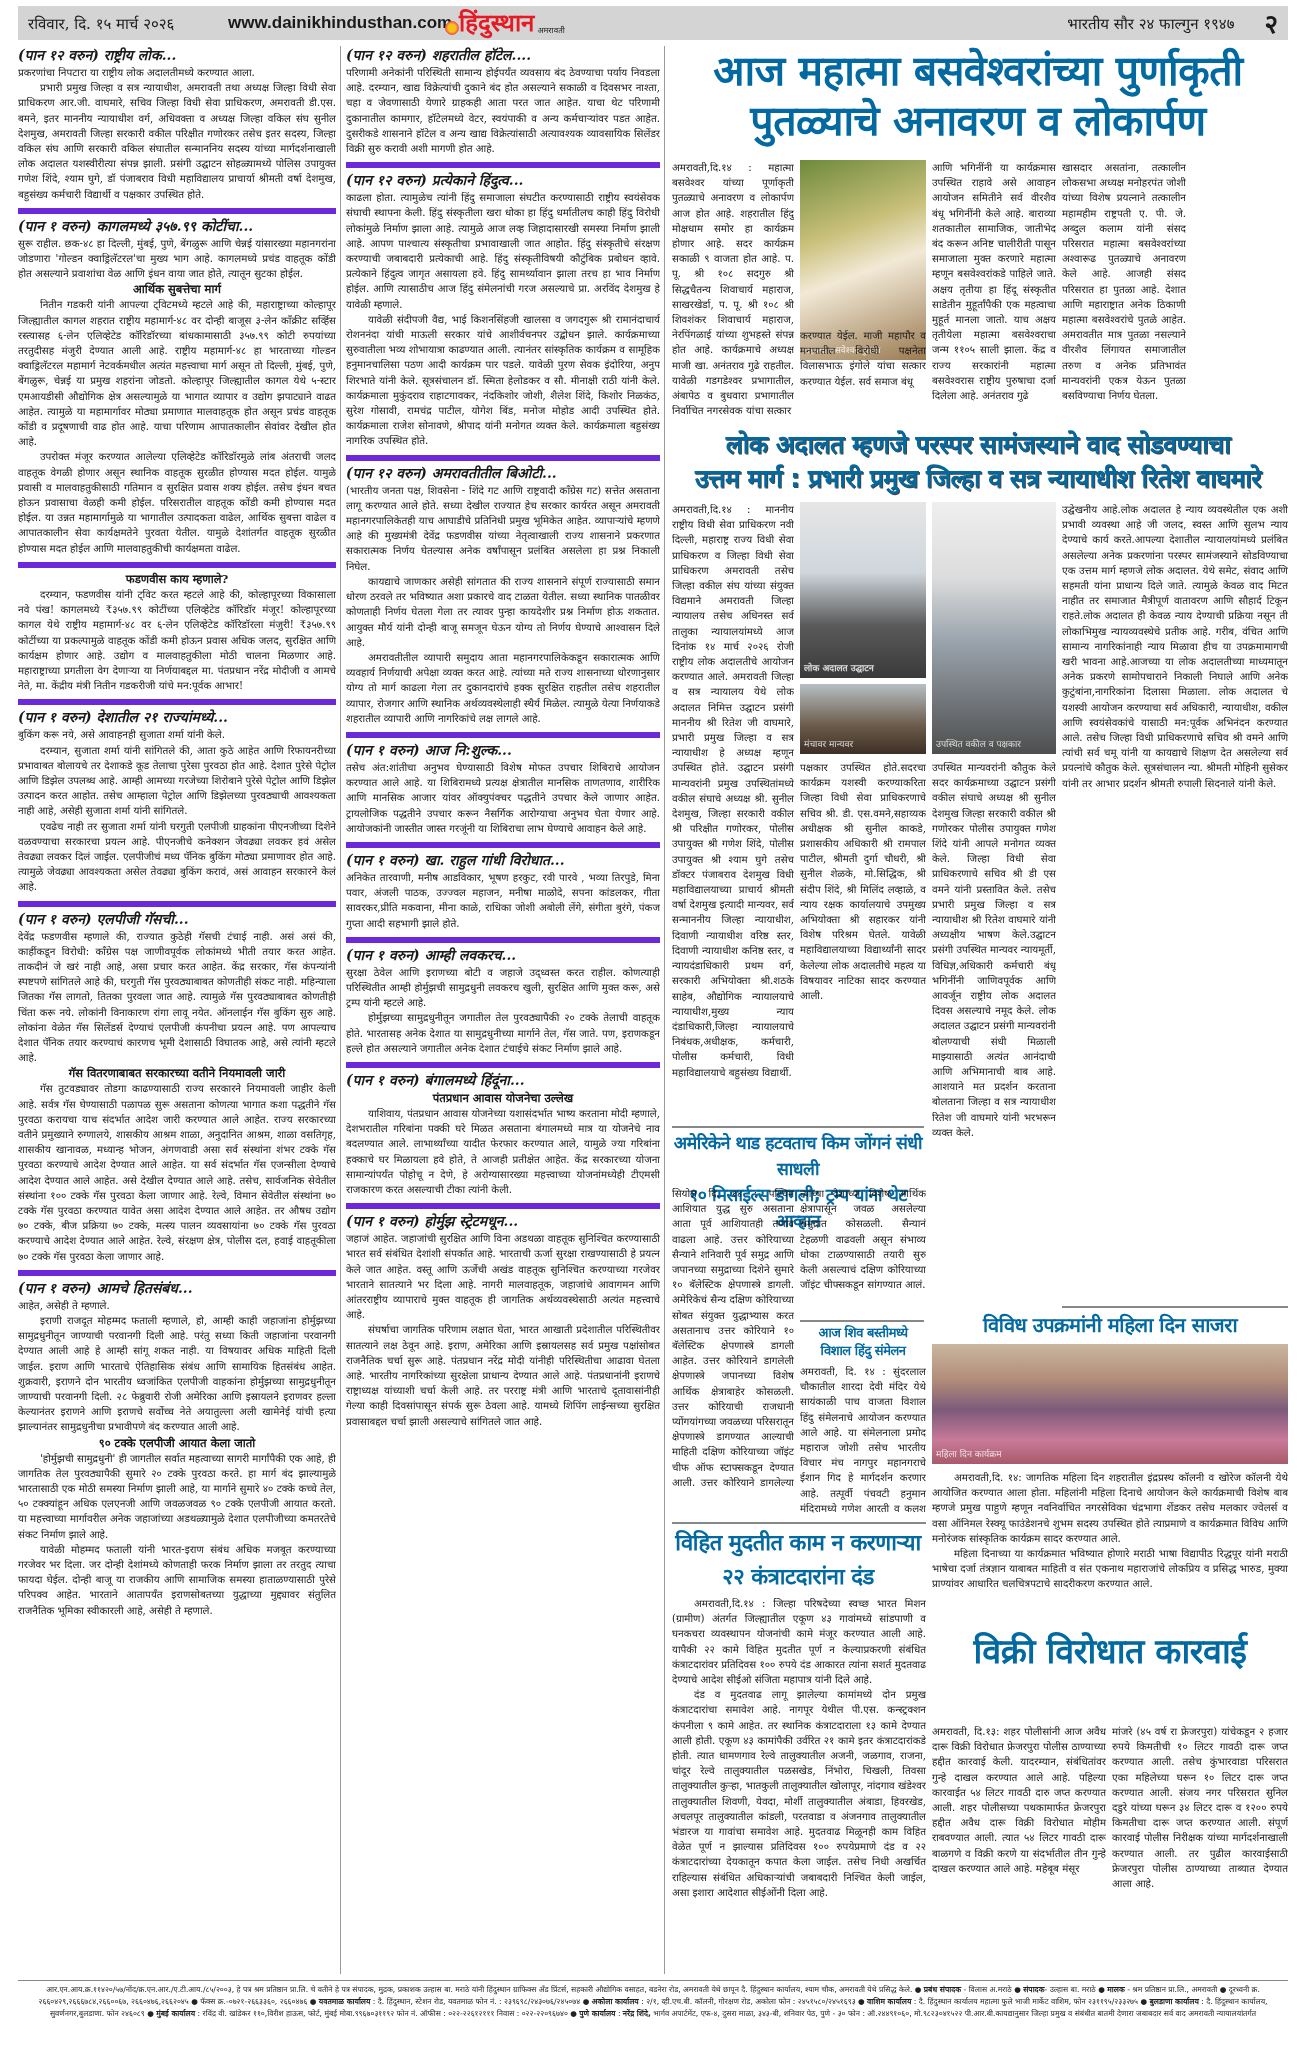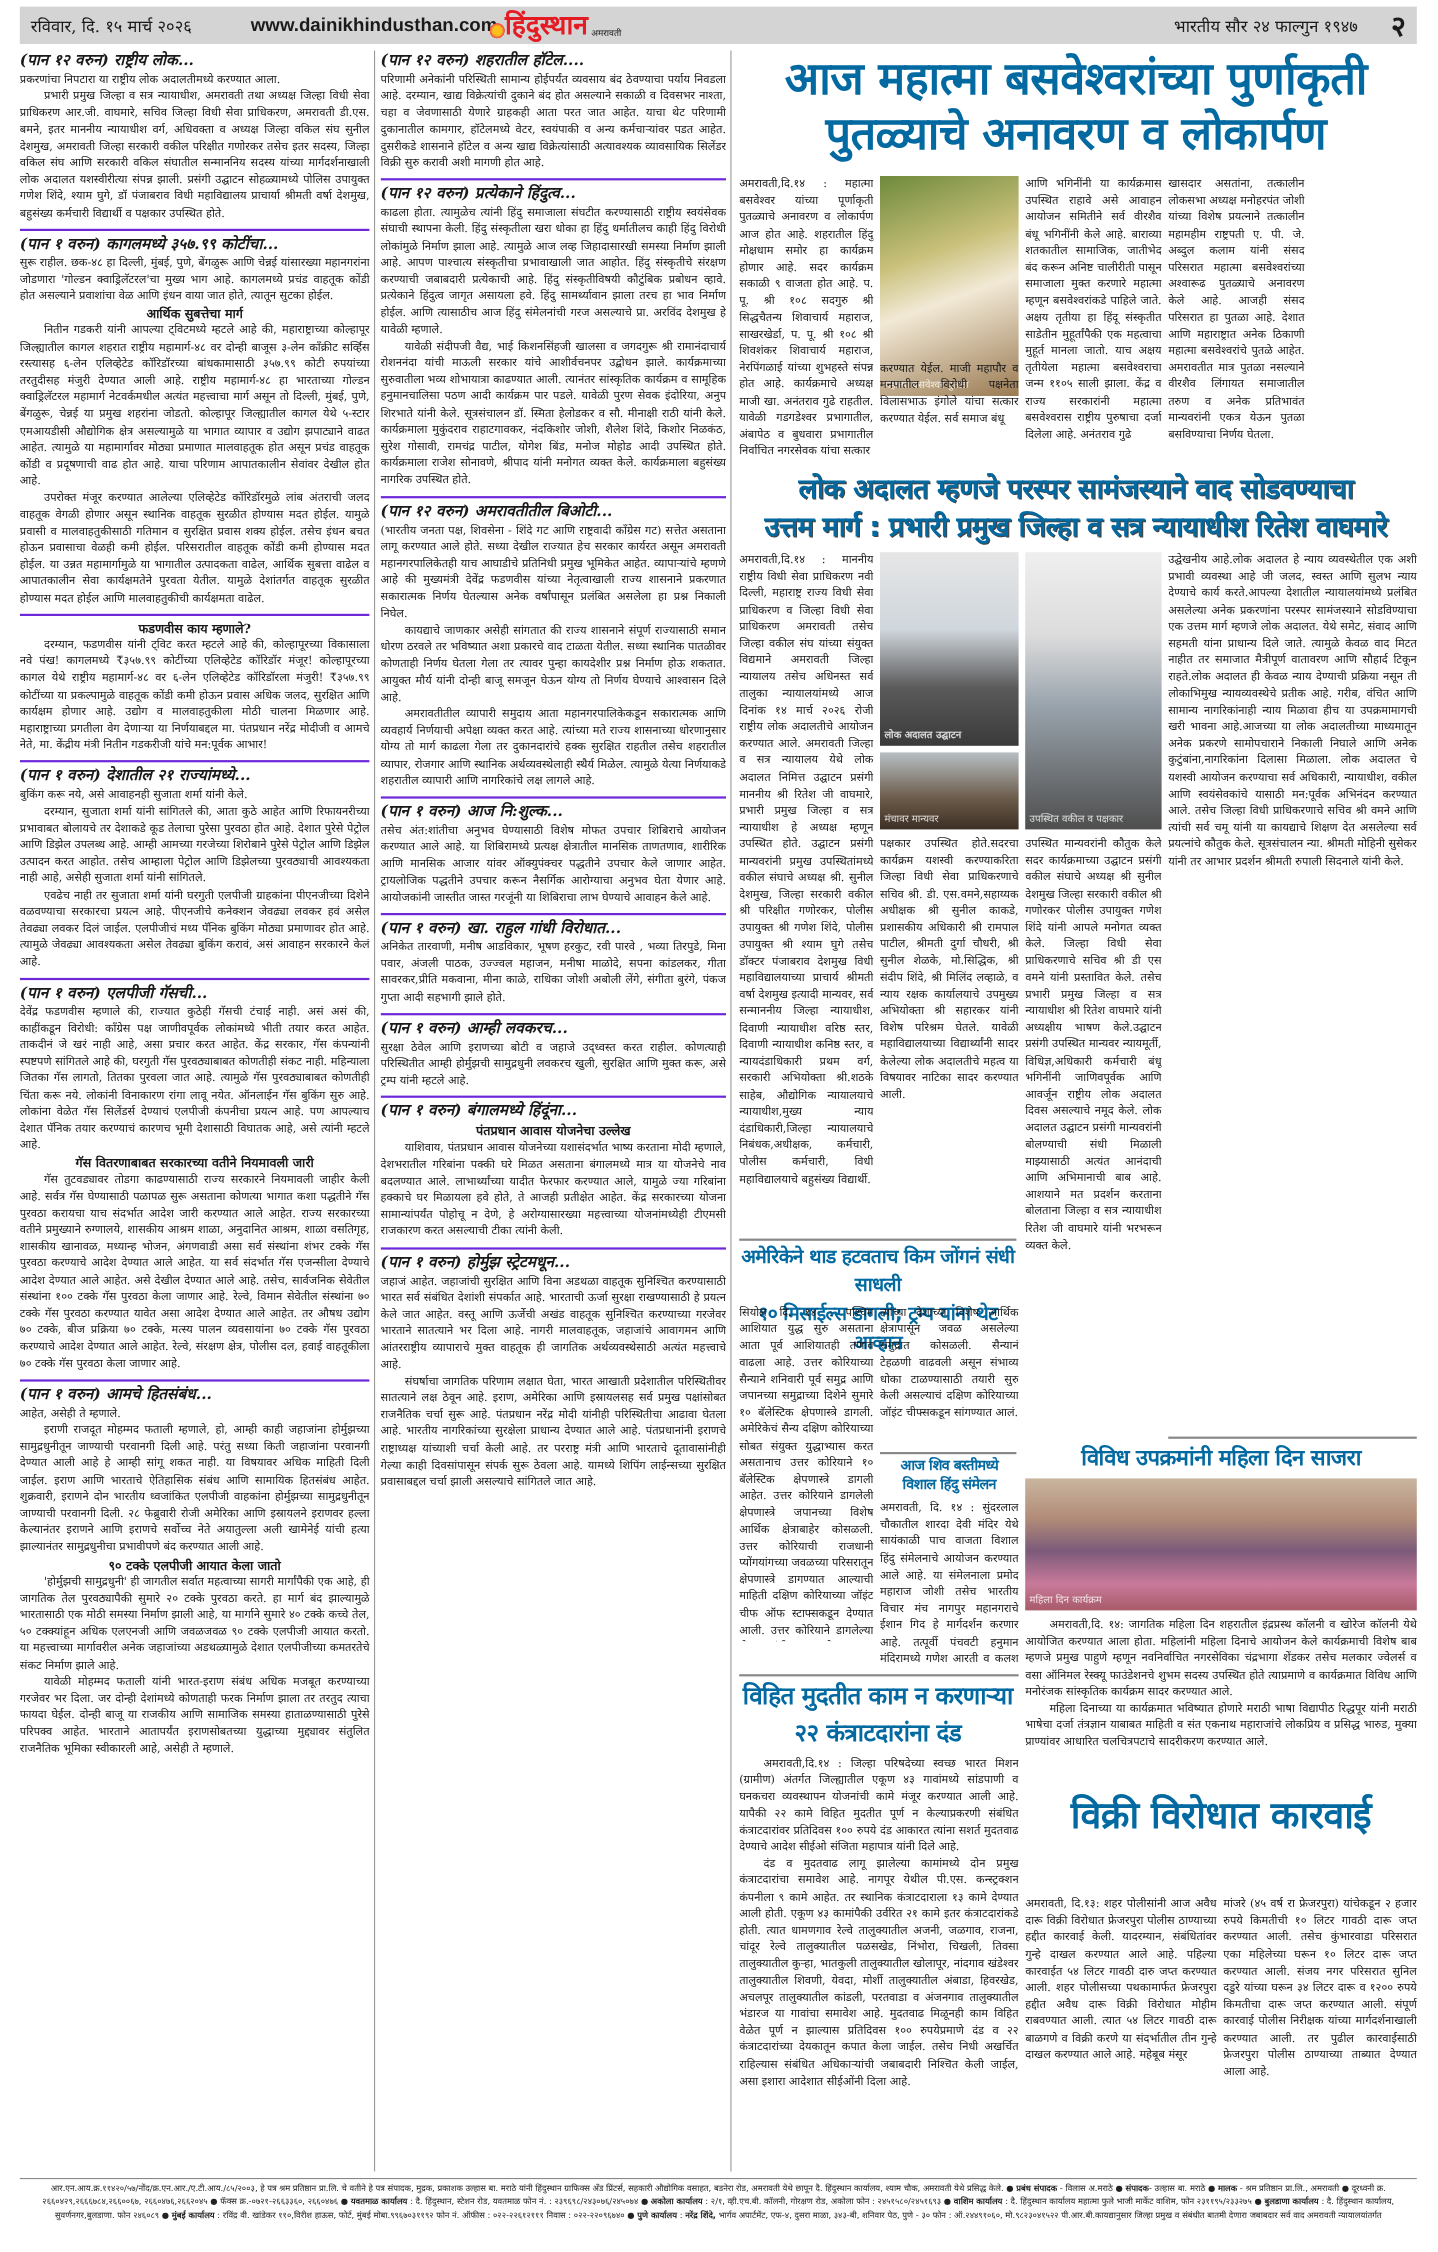--- a/index.html
+++ b/index.html
@@ -15,21 +15,21 @@
   .mh-sun { width: 14px; height: 14px; border-radius: 50%; background: radial-gradient(circle, #f9c21b 40%, #e44 70%, transparent 72%); margin-left: 2px; margin-bottom: 2px; }
   .mh-saka { font-size: 15px; flex: 1; text-align: right; padding-right: 30px; font-family: "DejaVu Serif", serif; }
   .mh-page { font-size: 26px; font-weight: bold; font-family: "DejaVu Serif", serif; }
 
   .col { position: absolute; font-family: "DejaVu Serif", serif; font-size: 10.2px; line-height: 15.2px; text-align: justify; overflow: hidden; }
   .col-a { left: 18px; top: 46px; width: 318px; height: 1930px; }
   .col-b { left: 346px; top: 46px; width: 314px; height: 1930px; }
   .vrule { position: absolute; top: 46px; width: 1px; height: 1928px; background: #999; }
 
   .jump { margin-bottom: 6px; }
-  .jump + .jump { border-top: 2px solid #6d28d9; padding-top: 3px; }
+  .jump + .jump { border-top: 6px solid #6d28d9; padding-top: 3px; }
   .jump-title { font-weight: bold; font-style: italic; font-size: 14px; line-height: 19px; font-family: "DejaVu Serif", serif; }
   .jump p { text-indent: 22px; }
   .jump p.first { text-indent: 0; }
   .subhead { font-weight: bold; text-align: center; font-size: 11.5px; line-height: 16px; }
 
   .right { position: absolute; left: 668px; top: 46px; width: 620px; }
   .headline { font-family: "DejaVu Sans", sans-serif; font-weight: 900; text-align: center; letter-spacing: -0.5px; color: #0369a1; }
   .hl1 { font-size: 41px; line-height: 50px; }
   .hl2 { font-size: 25px; line-height: 34px; text-shadow: 1px 1px 0 #444; }
   .hl-sm { font-size: 17.5px; line-height: 26px; }
@@ -120,20 +120,21 @@
       <div class="jump-title">(पान १ वरुन) आज नि:शुल्क...</div>
       <p class="first">तसेच अंत:शांतीचा अनुभव घेण्यासाठी विशेष मोफत उपचार शिबिराचे आयोजन करण्यात आले आहे. या शिबिरामध्ये प्रत्यक्ष क्षेत्रातील मानसिक ताणतणाव, शारीरिक आणि मानसिक आजार यांवर ऑक्युपंक्चर पद्धतीने उपचार केले जाणार आहेत. ट्रायलोजिक पद्धतीने उपचार करून नैसर्गिक आरोग्याचा अनुभव घेता येणार आहे. आयोजकांनी जास्तीत जास्त गरजूंनी या शिबिराचा लाभ घेण्याचे आवाहन केले आहे.</p>
     </div>
     <div class="jump">
       <div class="jump-title">(पान १ वरुन) खा. राहुल गांधी विरोधात...</div>
       <p class="first">अनिकेत तारवाणी, मनीष आडविकार, भूषण हरकुट, रवी पारवे , भव्या तिरपुडे, मिना पवार, अंजली पाठक, उज्ज्वल महाजन, मनीषा माळोदे, सपना कांडलकर, गीता सावरकर,प्रीति मकवाना, मीना काळे, राधिका जोशी अबोली लेंगे, संगीता बुरंगे, पंकज गुप्ता आदी सहभागी झाले होते.</p>
     </div>
     <div class="jump">
       <div class="jump-title">(पान १ वरुन) आम्ही लवकरच...</div>
       <p class="first">सुरक्षा ठेवेल आणि इराणच्या बोटी व जहाजे उद्ध्वस्त करत राहील. कोणत्याही परिस्थितीत आम्ही होर्मुझची सामुद्रधुनी लवकरच खुली, सुरक्षित आणि मुक्त करू, असे ट्रम्प यांनी म्हटले आहे.</p>
+      <p>होर्मुझच्या सामुद्रधुनीतून जगातील तेल पुरवठ्यापैकी २० टक्के तेलाची वाहतूक होते. भारतासह अनेक देशात या सामुद्रधुनीच्या मार्गाने तेल, गॅस जाते. पण, इराणकडून हल्ले होत असल्याने जगातील अनेक देशात टंचाईचे संकट निर्माण झाले आहे.</p>
     </div>
     <div class="jump">
       <div class="jump-title">(पान १ वरुन) बंगालमध्ये हिंदूंना...</div>
       <div class="subhead">पंतप्रधान आवास योजनेचा उल्लेख</div>
       <p class="">याशिवाय, पंतप्रधान आवास योजनेच्या यशासंदर्भात भाष्य करताना मोदी म्हणाले, देशभरातील गरिबांना पक्की घरे मिळत असताना बंगालमध्ये मात्र या योजनेचे नाव बदलण्यात आले. लाभार्थ्यांच्या यादीत फेरफार करण्यात आले, यामुळे ज्या गरिबांना हक्काचे घर मिळायला हवे होते, ते आजही प्रतीक्षेत आहेत. केंद्र सरकारच्या योजना सामान्यांपर्यंत पोहोचू न देणे, हे अरोग्यासारख्या महत्त्वाच्या योजनांमध्येही टीएमसी राजकारण करत असल्याची टीका त्यांनी केली.</p>
     </div>
     <div class="jump">
       <div class="jump-title">(पान १ वरुन) होर्मुझ स्ट्रेटमधून...</div>
       <p class="first">जहाजं आहेत. जहाजांची सुरक्षित आणि विना अडथळा वाहतूक सुनिश्चित करण्यासाठी भारत सर्व संबंधित देशांशी संपर्कात आहे. भारताची ऊर्जा सुरक्षा राखण्यासाठी हे प्रयत्न केले जात आहेत. वस्तू आणि ऊर्जेची अखंड वाहतूक सुनिश्चित करण्याच्या गरजेवर भारताने सातत्याने भर दिला आहे. नागरी मालवाहतूक, जहाजांचे आवागमन आणि आंतरराष्ट्रीय व्यापाराचे मुक्त वाहतूक ही जागतिक अर्थव्यवस्थेसाठी अत्यंत महत्त्वाचे आहे.</p>
       <p>संघर्षाचा जागतिक परिणाम लक्षात घेता, भारत आखाती प्रदेशातील परिस्थितीवर सातत्याने लक्ष ठेवून आहे. इराण, अमेरिका आणि इस्रायलसह सर्व प्रमुख पक्षांसोबत राजनैतिक चर्चा सुरू आहे. पंतप्रधान नरेंद्र मोदी यांनीही परिस्थितीचा आढावा घेतला आहे. भारतीय नागरिकांच्या सुरक्षेला प्राधान्य देण्यात आले आहे. पंतप्रधानांनी इराणचे राष्ट्राध्यक्ष यांच्याशी चर्चा केली आहे. तर परराष्ट्र मंत्री आणि भारताचे दूतावासांनीही गेल्या काही दिवसांपासून संपर्क सुरू ठेवला आहे. यामध्ये शिपिंग लाईन्सच्या सुरक्षित प्रवासाबद्दल चर्चा झाली असल्याचे सांगितले जात आहे.</p>

